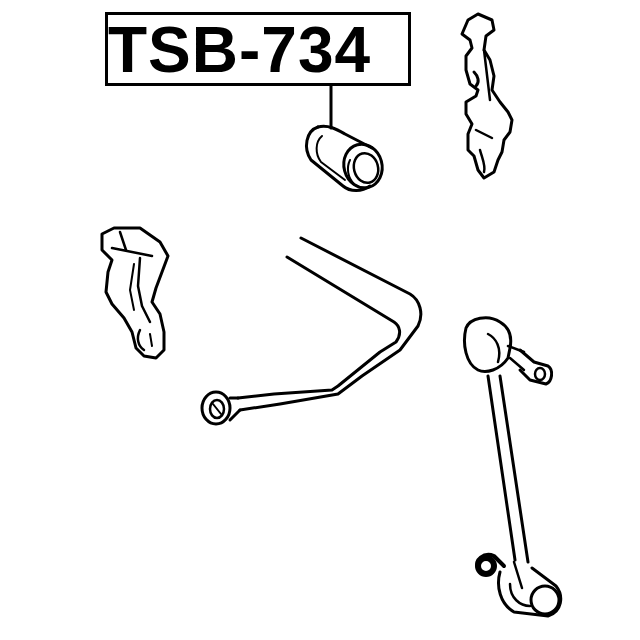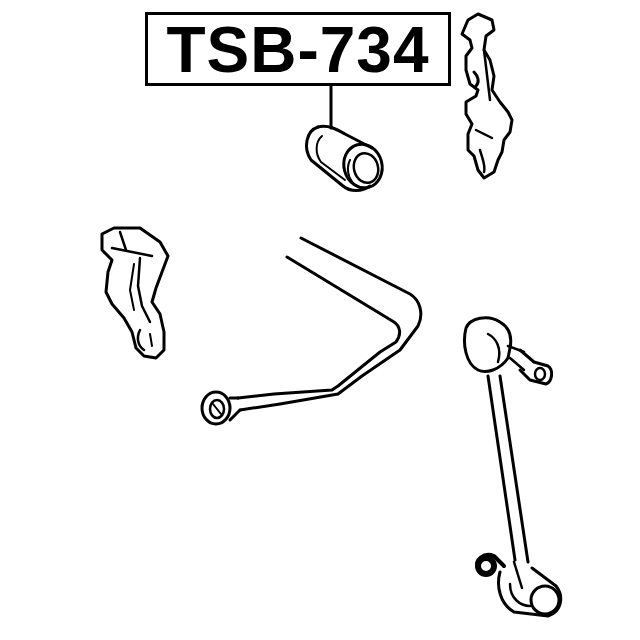--- a/index.html
+++ b/index.html
@@ -24,22 +24,21 @@
     position: absolute;
     left: 105px;
     top: 12px;
     width: 306px;
     height: 74px;
     border: 3px solid #000000;
     box-sizing: border-box;
     background: #ffffff;
     display: flex;
     align-items: center;
-    justify-content: center;
-    margin-left: 40px;
+    justify-content: flex-start;
   }
   .part-label-text {
     font-family: "Liberation Sans", sans-serif;
     font-weight: bold;
     font-size: 64px;
     letter-spacing: 1px;
     color: #000000;
     line-height: 1;
     margin-top: 2px;
   }

